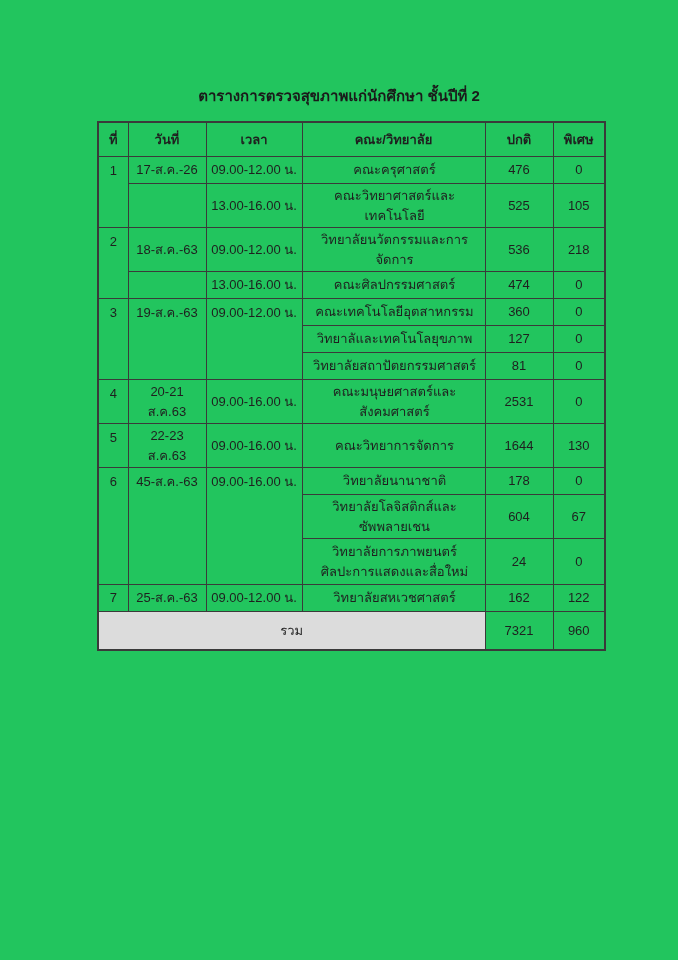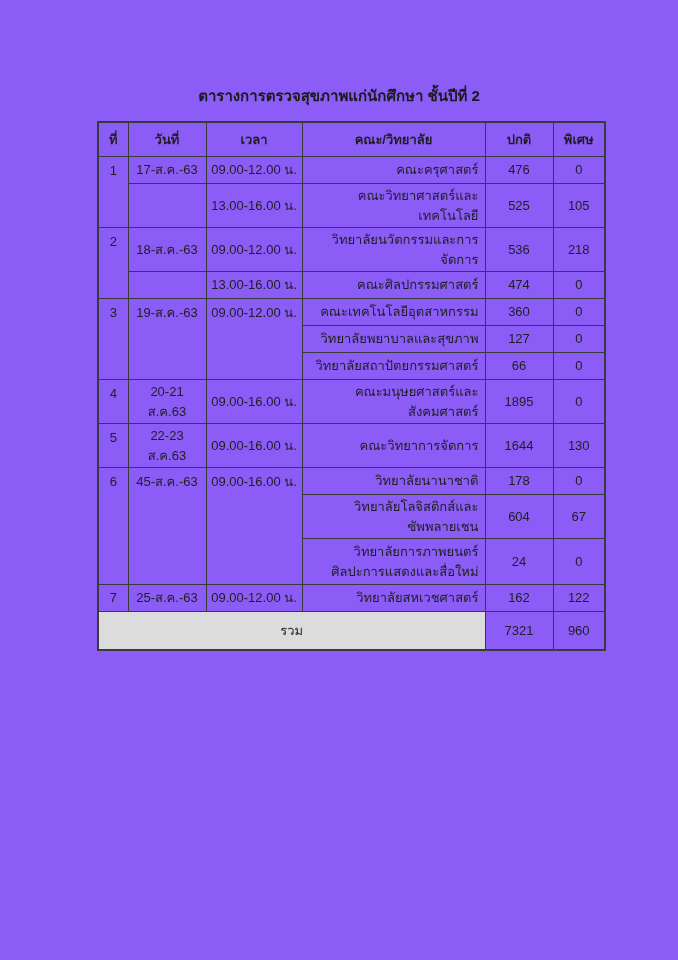--- a/index.html
+++ b/index.html
@@ -1,19 +1,19 @@
 <!DOCTYPE html>
 <html><head>
 <meta charset="utf-8">
 <style>
   html,body{margin:0;padding:0;background:#ffffff;}
   .page{
     position:relative;
     width:678px;height:960px;
-    background:#8b5cf6;
+    background:#22c55e;
     font-family:"Liberation Sans","DejaVu Sans",sans-serif;
     color:#1f1f1f;
     overflow:hidden;
   }
   .doc-title{
     position:absolute;
     top:84px;left:0;width:678px;
     text-align:center;
     font-size:15px;
     font-weight:bold;
@@ -41,21 +41,21 @@
   }
   .health-table th{
     font-weight:bold;
     height:29px;
   }
   .h-s{height:27px;}
   .h-m{height:40px;}
   .h-l{height:46px;}
   .h-f{height:38px;}
   td.faculty{
-    text-align:right;
+    text-align:center;
     padding-left:8px;
     padding-right:6px;
   }
   td.top{
     vertical-align:top;
     padding-top:4px;
   }
   td.total-label{
     background:#dcdcdc;
   }
@@ -83,21 +83,21 @@
         <th>เวลา</th>
         <th>คณะ/วิทยาลัย</th>
         <th>ปกติ</th>
         <th>พิเศษ</th>
       </tr>
     </thead>
     <tbody>
 
       <tr class="h-s">
         <td rowspan="2" class="top">1</td>
-        <td>17-ส.ค.-63</td>
+        <td>17-ส.ค.-26</td>
         <td>09.00-12.00 น.</td>
         <td class="faculty">คณะครุศาสตร์</td>
         <td>476</td>
         <td>0</td>
       </tr>
       <tr class="h-s">
         <td></td>
         <td>13.00-16.00 น.</td>
         <td class="faculty">คณะวิทยาศาสตร์และเทคโนโลยี</td>
         <td>525</td>
@@ -122,37 +122,37 @@
 
       <tr class="h-s">
         <td rowspan="3" class="top">3</td>
         <td rowspan="3" class="top">19-ส.ค.-63</td>
         <td rowspan="3" class="top">09.00-12.00 น.</td>
         <td class="faculty">คณะเทคโนโลยีอุตสาหกรรม</td>
         <td>360</td>
         <td>0</td>
       </tr>
       <tr class="h-s">
-        <td class="faculty">วิทยาลัยพยาบาลและสุขภาพ</td>
+        <td class="faculty">วิทยาลัและเทคโนโลยุขภาพ</td>
         <td>127</td>
         <td>0</td>
       </tr>
       <tr class="h-s">
         <td class="faculty">วิทยาลัยสถาปัตยกรรมศาสตร์</td>
-        <td>66</td>
+        <td>81</td>
         <td>0</td>
       </tr>
 
       <tr class="h-m">
         <td class="top">4</td>
         <td>20-21
 ส.ค.63</td>
         <td>09.00-16.00 น.</td>
         <td class="faculty">คณะมนุษยศาสตร์และสังคมศาสตร์</td>
-        <td>1895</td>
+        <td>2531</td>
         <td>0</td>
       </tr>
 
       <tr class="h-m">
         <td class="top">5</td>
         <td>22-23
 ส.ค.63</td>
         <td>09.00-16.00 น.</td>
         <td class="faculty">คณะวิทยาการจัดการ</td>
         <td>1644</td>

